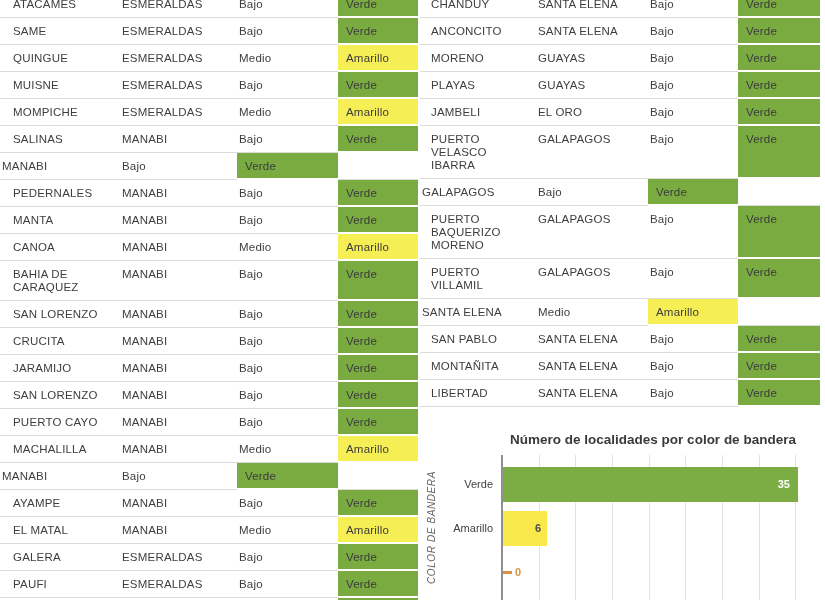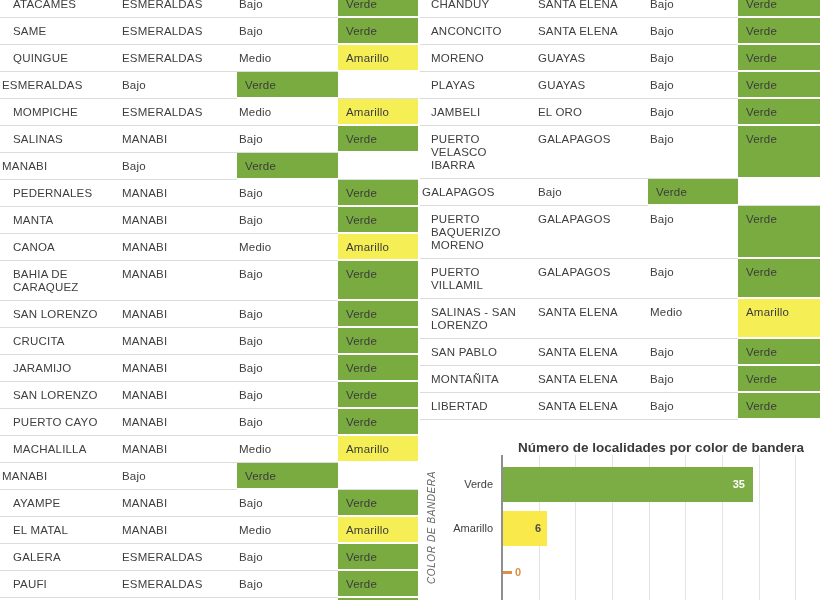--- a/index.html
+++ b/index.html
@@ -24,21 +24,21 @@
   .ftable.left  .cell.name{padding-left:13px;padding-right:2px;}
   .ftable.right .cell.name{padding-left:11px;padding-right:2px;}
   .cell.flag{padding:0;position:relative;overflow:visible;}
   .flag-fill{
     position:absolute;left:0;right:0;top:0;bottom:-1px;
     border-bottom:2px solid #ffffff;box-sizing:border-box;
     padding:7px 0 0 8px;font-size:11.5px;line-height:13px;color:#3c3c3c;
   }
   
   .chart-title{
-    position:absolute;left:488px;top:431px;width:330px;height:18px;margin:8px;
+    position:absolute;left:488px;top:431px;width:330px;height:18px;margin:0;
     text-align:center;font-size:13.5px;font-weight:bold;color:#3a3a3a;line-height:18px;
   }
   .ylabel{
     position:absolute;left:424px;top:455px;width:16px;height:145px;
     writing-mode:vertical-rl;transform:rotate(180deg);
     font-size:10px;font-style:italic;color:#666;letter-spacing:.6px;
     text-align:center;line-height:16px;
   }
   #plot{position:absolute;left:502px;top:455px;width:330px;height:145px;}
   .axis-line{position:absolute;left:501px;top:455px;width:2px;height:145px;background:#8f8f8f;}
@@ -83,20 +83,21 @@
   <div class="trow">
     <div class="cell name">QUINGUE</div>
     <div class="cell prov">ESMERALDAS</div>
     <div class="cell risk">Medio</div>
     <div class="cell flag">
       <div class="flag-fill" style="background: rgb(246, 238, 85);">Amarillo</div>
     </div>
   </div>
 
   <div class="trow">
+    <div class="cell name">MUISNE</div>
     <div class="cell prov">ESMERALDAS</div>
     <div class="cell risk">Bajo</div>
     <div class="cell flag">
       <div class="flag-fill" style="background: rgb(121, 171, 64);">Verde</div>
     </div>
   </div>
 
   <div class="trow">
     <div class="cell name">MOMPICHE</div>
     <div class="cell prov">ESMERALDAS</div>
@@ -342,21 +343,20 @@
   <div class="trow">
     <div class="cell name">PUERTO VILLAMIL</div>
     <div class="cell prov">GALAPAGOS</div>
     <div class="cell risk">Bajo</div>
     <div class="cell flag">
       <div class="flag-fill" style="background: rgb(121, 171, 64);">Verde</div>
     </div>
   </div>
 
   <div class="trow">
-    <div class="cell name">SALINAS - SAN LORENZO</div>
     <div class="cell prov">SANTA ELENA</div>
     <div class="cell risk">Medio</div>
     <div class="cell flag">
       <div class="flag-fill" style="background: rgb(246, 238, 85);">Amarillo</div>
     </div>
   </div>
 
   <div class="trow">
     <div class="cell name">SAN PABLO</div>
     <div class="cell prov">SANTA ELENA</div>
@@ -394,21 +394,21 @@
     </div>
   <div id="plot">
       <div class="gridline" style="left: 36.6667px;"></div>
       <div class="gridline" style="left: 73.3333px;"></div>
       <div class="gridline" style="left: 110px;"></div>
       <div class="gridline" style="left: 146.667px;"></div>
       <div class="gridline" style="left: 183.333px;"></div>
       <div class="gridline" style="left: 220px;"></div>
       <div class="gridline" style="left: 256.667px;"></div>
       <div class="gridline" style="left: 293.333px;"></div>
-      <div class="bar" style="top: 11.5px; width: 250px; background: rgb(124, 173, 69);">
+      <div class="bar" style="top: 11.5px; width: 295px; background: rgb(124, 173, 69);">
         <span class="bar-label" style="right: 8px; color: rgb(255, 255, 255);">35</span>
       </div>
       <div class="bar" style="top: 55.5px; width: 44px; background: rgb(249, 233, 74);">
         <span class="bar-label" style="right: 6px; color: rgb(76, 76, 76);">6</span>
       </div>
       <div class="zero-dash" style="top: 115.5px; background: rgb(221, 143, 67);"></div>
       <span class="zero-label" style="left: 13px; top: 110px; color: rgb(221, 143, 67);">0</span>
     </div>
 
 </div>

